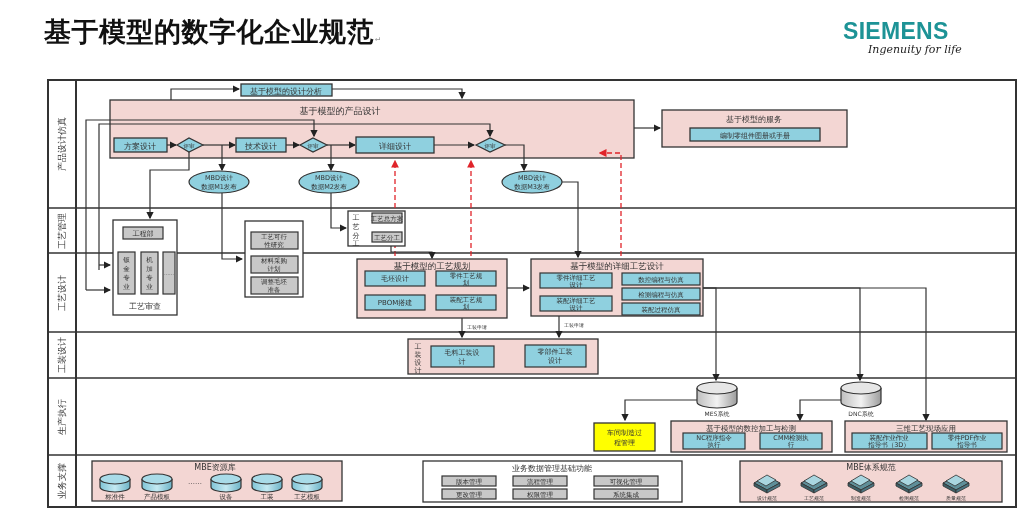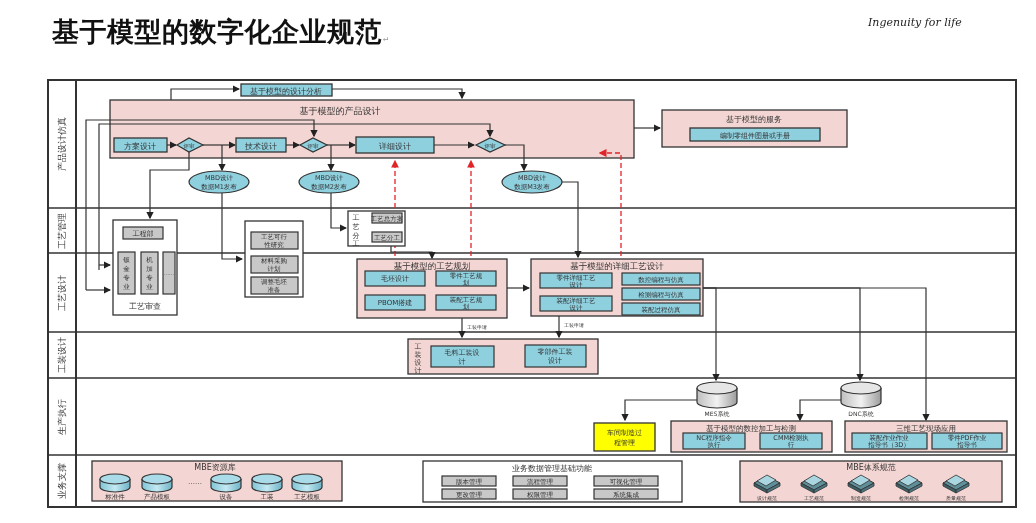--- a/index.html
+++ b/index.html
@@ -1,29 +1,30 @@
 <!DOCTYPE html>
 <html><head>
 <meta charset="utf-8">
 <style>
   html, body { margin:0; padding:0; background:#ffffff; }
   body { width:1036px; height:523px; position:relative; overflow:hidden; font-family:"DejaVu Sans", sans-serif; }
-  .title { position:absolute; left:52px; top:14px; font-size:27px; font-weight:bold; color:#111; letter-spacing:0.5px; font-family:Liberation Mono, monospace; }
+  .title { position:absolute; left:44px; top:14px; font-size:27px; font-weight:bold; color:#111; letter-spacing:0.5px; font-family:Liberation Mono, monospace; }
   .title .mark { font-size:9px; color:#999; font-weight:normal; margin-left:1px; }
   .logo { position:absolute; left:843px; top:18px; }
   .logo .brand { font-family:"Liberation Sans", sans-serif; font-weight:bold; font-size:23px; color:#1d9396; letter-spacing:0.3px; }
   .logo .tag { font-family:"DejaVu Serif", serif; font-style:italic; font-size:11px; color:#222; margin-left:25px; margin-top:-2px; }
   svg { position:absolute; left:0; top:0; }
   .t { font-family:"DejaVu Sans", sans-serif; fill:#333; }
 </style>
 </head>
 <body>
 
 <div class="title"><span>基于模型的数字化企业规范</span><span class="mark">↵</span></div>
 <div class="logo">
+  <div class="brand">SIEMENS</div>
   <div class="tag">Ingenuity for life</div>
 </div>
 
 <svg width="1036" height="523" viewBox="0 0 1036 523">
   <defs>
     <marker id="ah" markerWidth="6" markerHeight="6" refX="5" refY="3" orient="auto">
       <path d="M0,0 L6,3 L0,6 z" fill="#222"></path>
     </marker>
     <marker id="ahr" markerWidth="6" markerHeight="6" refX="5" refY="3" orient="auto">
       <path d="M0,0 L6,3 L0,6 z" fill="#e0242a"></path>

